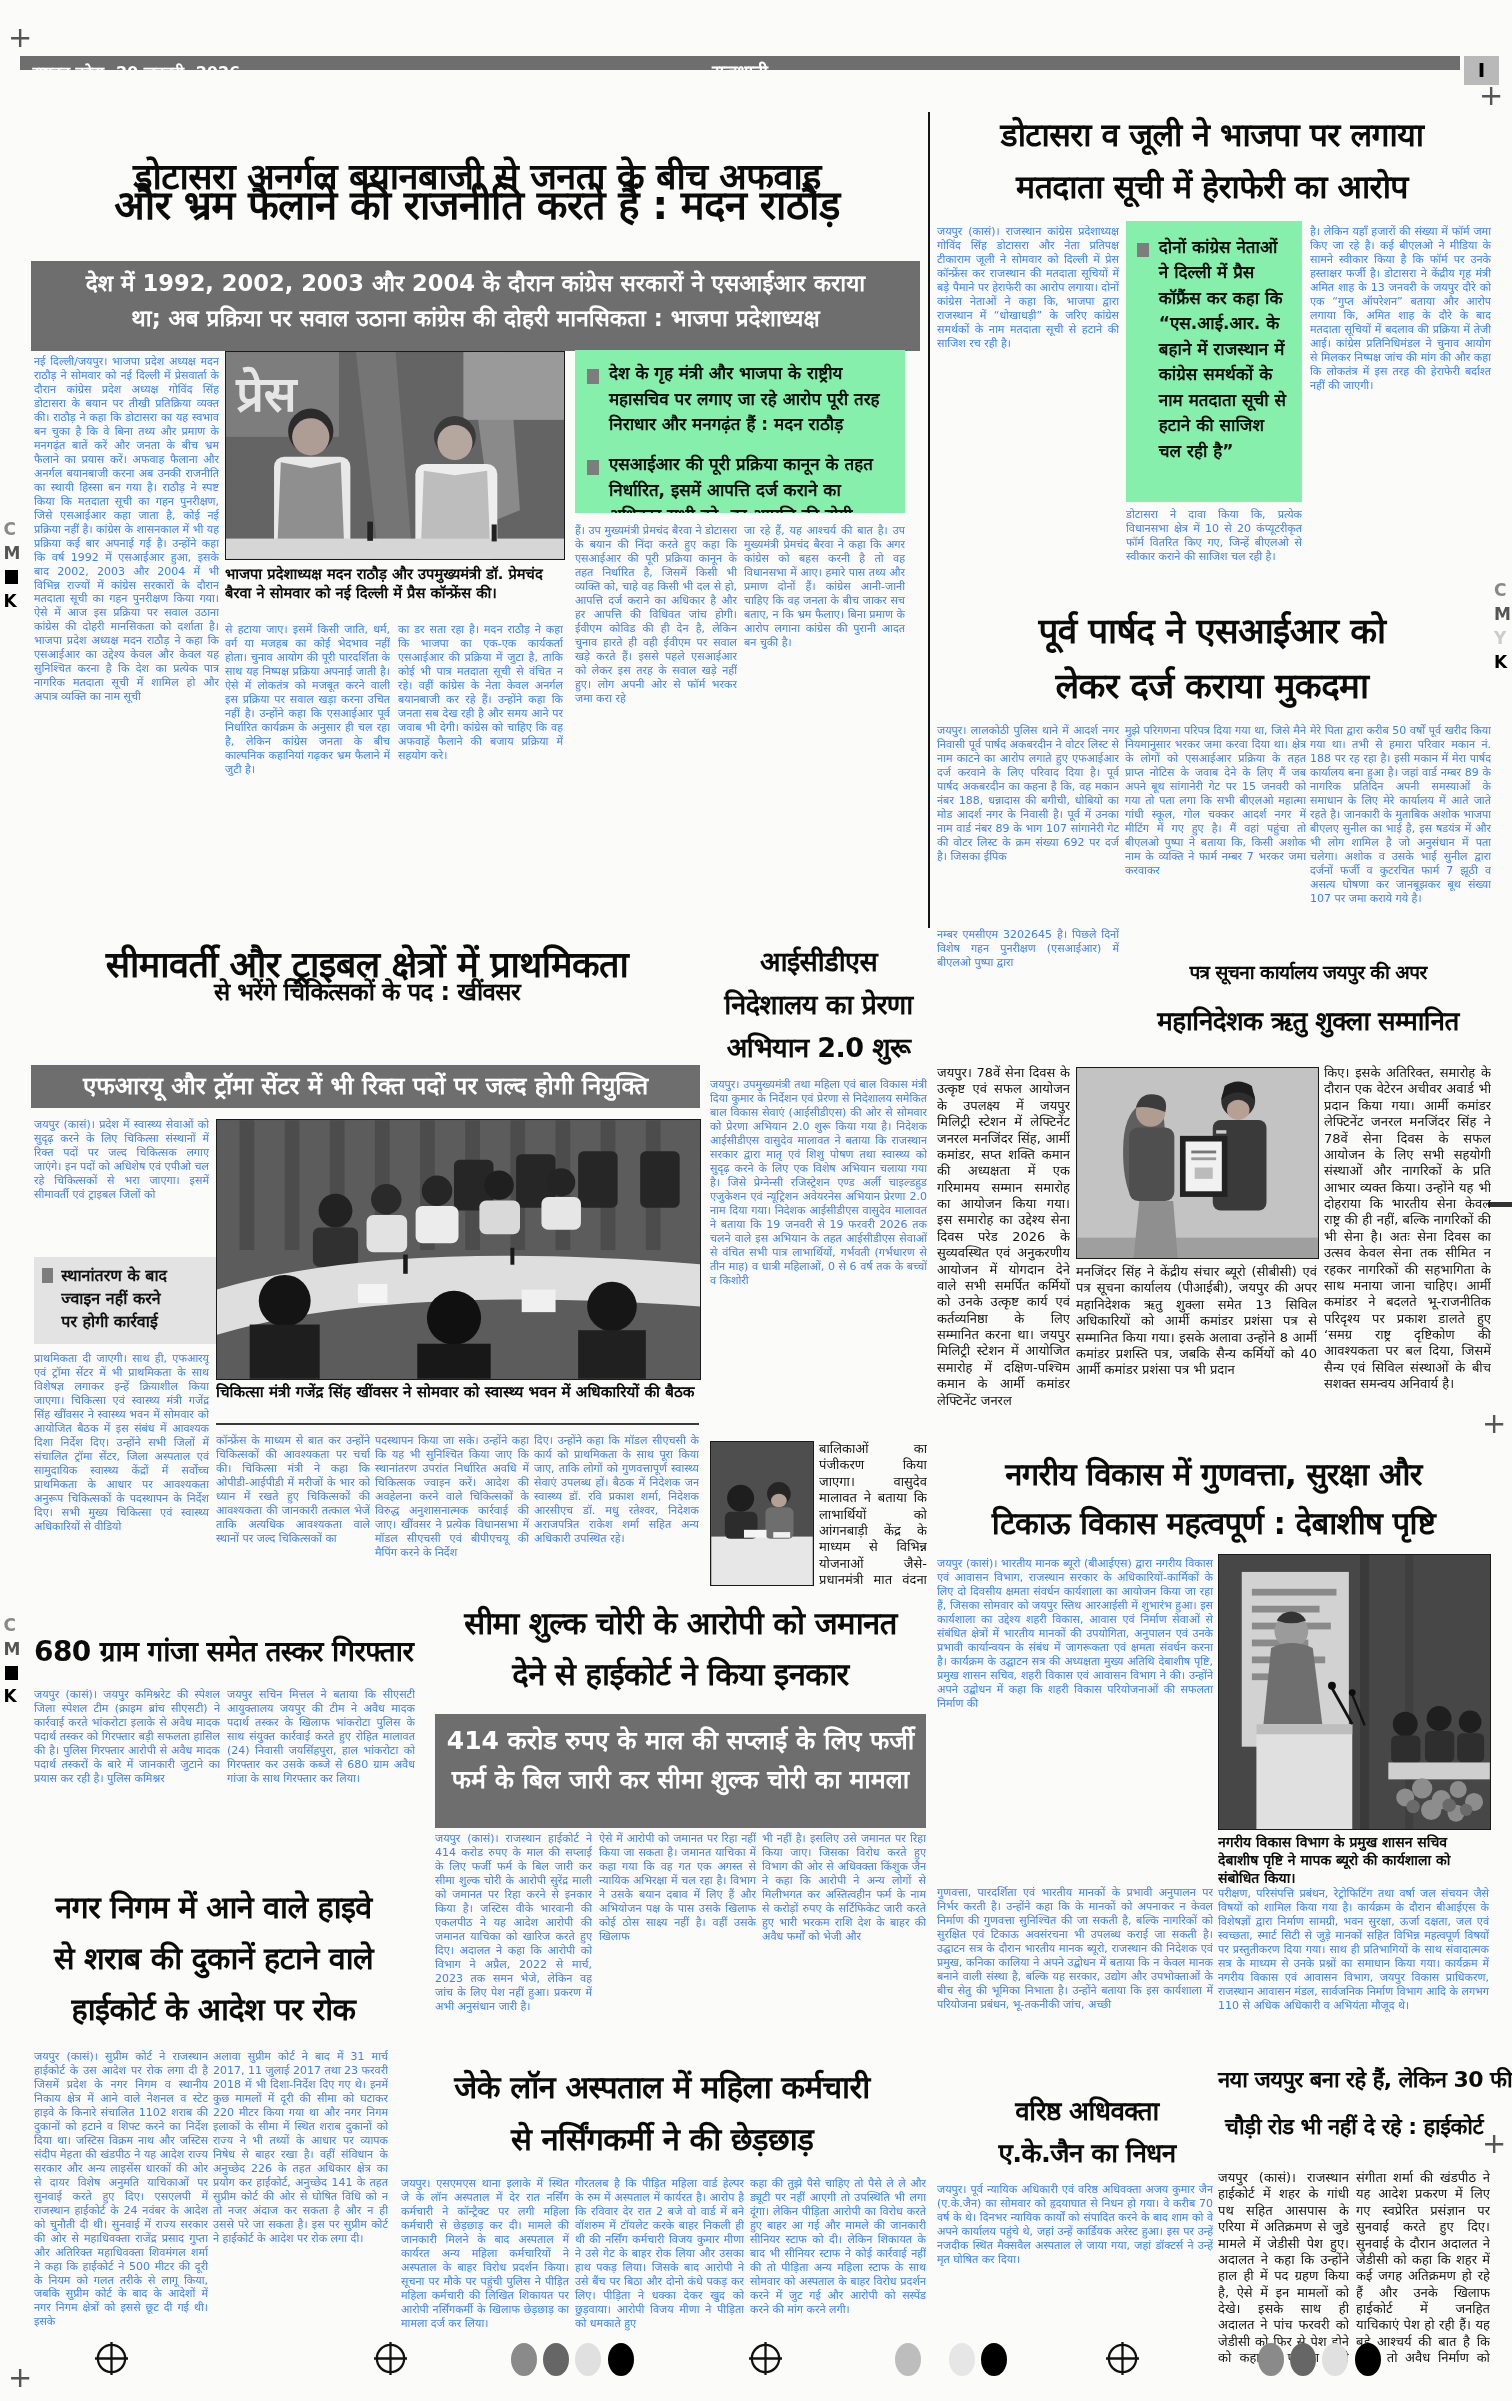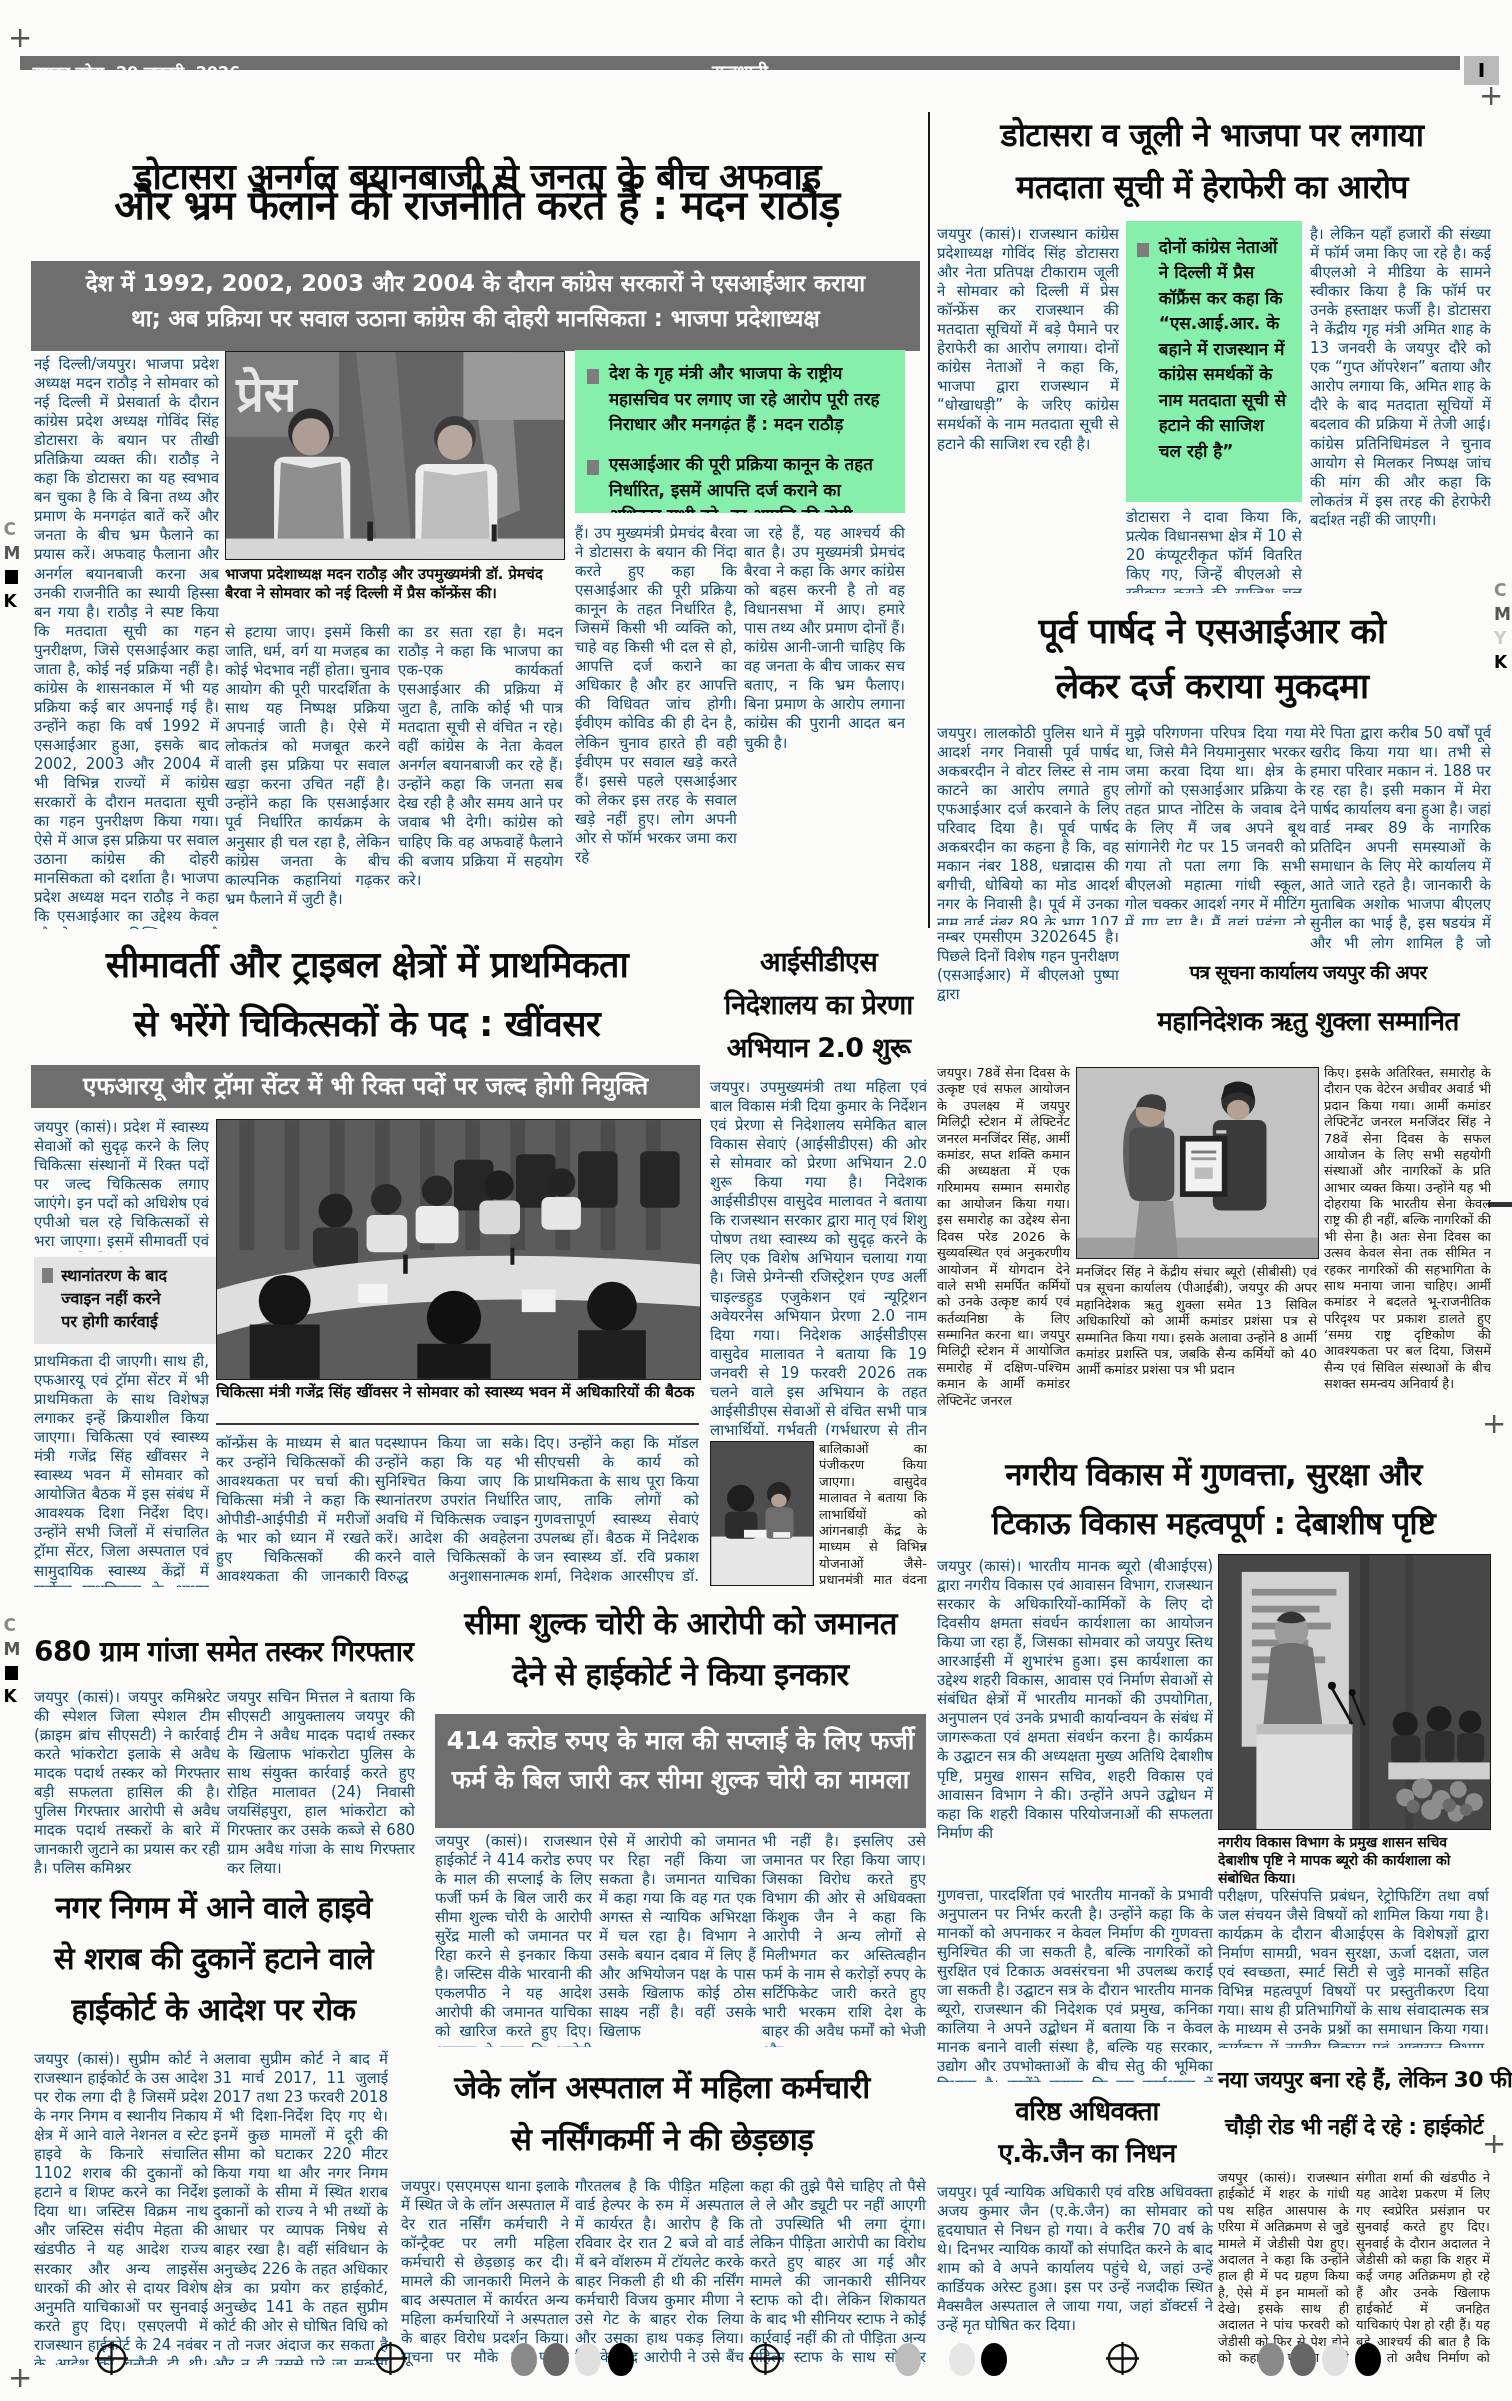--- a/index.html
+++ b/index.html
@@ -1,19 +1,19 @@
 <!DOCTYPE html>
 <html style="font-size:9px"><head>
 <meta charset="utf-8">
 <style>
   html,body{margin:0;padding:0;background:#e9e9e9;}
   #page{position:relative;width:1512px;height:2401px;background:#fbfbfa;font-family:"DejaVu Sans",sans-serif;color:#111;overflow:hidden;}
   .abs{position:absolute;}
   .h{font-weight:bold;text-align:center;color:#0b0b0b;letter-spacing:-0.6px;line-height:1.18;}
-  .body{font-size:15px;line-height:1.27;text-align:justify;overflow:hidden;color:#0c4a6e;}
+  .body{font-size:11px;line-height:1.27;text-align:justify;overflow:hidden;color:#3b82f6;}
   .body2{font-size:13px;line-height:1.26;text-align:justify;overflow:hidden;color:#161616;}
   .cap{font-weight:bold;font-size:14.7px;line-height:1.3;text-align:left;color:#0d0d0d;overflow:hidden;}
   .graybar{background:#6e6e6e;color:#ffffff;font-weight:bold;text-align:center;overflow:hidden;}
   .graybar .ln{line-height:1.55;}
   .quotebox{background:#86efac;overflow:hidden;}
   .qb-item{display:flex;gap:10.2px;align-items:flex-start;margin-bottom:14.7px;}
   .qb-sq{flex:0 0 11.3px;width:11.3px;height:14.7px;background:#7d7d7d;margin-top:8px;}
   .qb-tx{font-weight:bold;font-size:17px;line-height:1.5;text-align:left;color:#101010;}
   .photo{border:1.7px solid #1a1a1a;overflow:hidden;background:#555;}
   .vrule{background:#161616;}
@@ -148,21 +148,21 @@
       <rect x="192" y="130" width="64" height="88" fill="#f1f1f1"></rect>
       <rect x="202" y="146" width="44" height="5" fill="#777"></rect>
       <rect x="202" y="158" width="44" height="5" fill="#999"></rect>
       <rect x="208" y="176" width="32" height="20" fill="#bbb"></rect>
     </svg>
   </div>
   <div class="abs body2" style="left:1076px;top:1264px;width:241px;height:173px;">मनजिंदर सिंह ने केंद्रीय संचार ब्यूरो (सीबीसी) एवं पत्र सूचना कार्यालय (पीआईबी), जयपुर की अपर महानिदेशक ऋतु शुक्ला समेत 13 सिविल अधिकारियों को आर्मी कमांडर प्रशंसा पत्र से सम्मानित किया गया। इसके अलावा उन्होंने 8 आर्मी कमांडर प्रशस्ति पत्र, जबकि सैन्य कर्मियों को 40 आर्मी कमांडर प्रशंसा पत्र भी प्रदान</div>
   <div class="abs body2" style="left:1324px;top:1065px;width:167px;height:373px;">किए। इसके अतिरिक्त, समारोह के दौरान एक वेटेरन अचीवर अवार्ड भी प्रदान किया गया। आर्मी कमांडर लेफ्टिनेंट जनरल मनजिंदर सिंह ने 78वें सेना दिवस के सफल आयोजन के लिए सभी सहयोगी संस्थाओं और नागरिकों के प्रति आभार व्यक्त किया। उन्होंने यह भी दोहराया कि भारतीय सेना केवल राष्ट्र की ही नहीं, बल्कि नागरिकों की भी सेना है। अतः सेना दिवस का उत्सव केवल सेना तक सीमित न रहकर नागरिकों की सहभागिता के साथ मनाया जाना चाहिए। आर्मी कमांडर ने बदलते भू-राजनीतिक परिदृश्य पर प्रकाश डालते हुए ‘समग्र राष्ट्र दृष्टिकोण की आवश्यकता पर बल दिया, जिसमें सैन्य एवं सिविल संस्थाओं के बीच सशक्त समन्वय अनिवार्य है।</div>
 
   <div class="abs h nowrap" style="left:34px;top:944px;width:666px;font-size:36px;">सीमावर्ती और ट्राइबल क्षेत्रों में प्राथमिकता</div>
-  <div class="abs h nowrap" style="left:34px;top:1003px;width:666px;font-size:36px;">से भरेंगे चिकित्सकों के पद : खींवसर</div>
+  <div class="abs h nowrap" style="left:34px;top:978px;width:666px;font-size:24px;">से भरेंगे चिकित्सकों के पद : खींवसर</div>
   <div class="abs graybar nowrap" style="left:31px;top:1065px;width:669px;height:43px;font-size:24px;line-height:43px;">एफआरयू और ट्रॉमा सेंटर में भी रिक्त पदों पर जल्द होगी नियुक्ति</div>
 
   <div class="abs body" style="left:34px;top:1118px;width:175px;height:134px;">जयपुर (कासं)। प्रदेश में स्वास्थ्य सेवाओं को सुदृढ़ करने के लिए चिकित्सा संस्थानों में रिक्त पदों पर जल्द चिकित्सक लगाए जाएंगे। इन पदों को अधिशेष एवं एपीओ चल रहे चिकित्सकों से भरा जाएगा। इसमें सीमावर्ती एवं ट्राइबल जिलों को</div>
   <div class="abs quotebox" style="left:34px;top:1257px;width:198px;height:87px;padding:6.8px 8px;box-sizing:border-box;background:#e3e3e3;">
     <div style="display:flex;gap:8px;">
       <span class="qb-sq" style="margin-top:4.5px;"></span>
       <span style="font-weight:bold;font-size:16px;line-height:1.45;color:#111;">
         <span style="display:block;">स्थानांतरण के बाद</span>
         <span style="display:block;">ज्वाइन नहीं करने</span>
         <span style="display:block;">पर होगी कार्रवाई</span>

